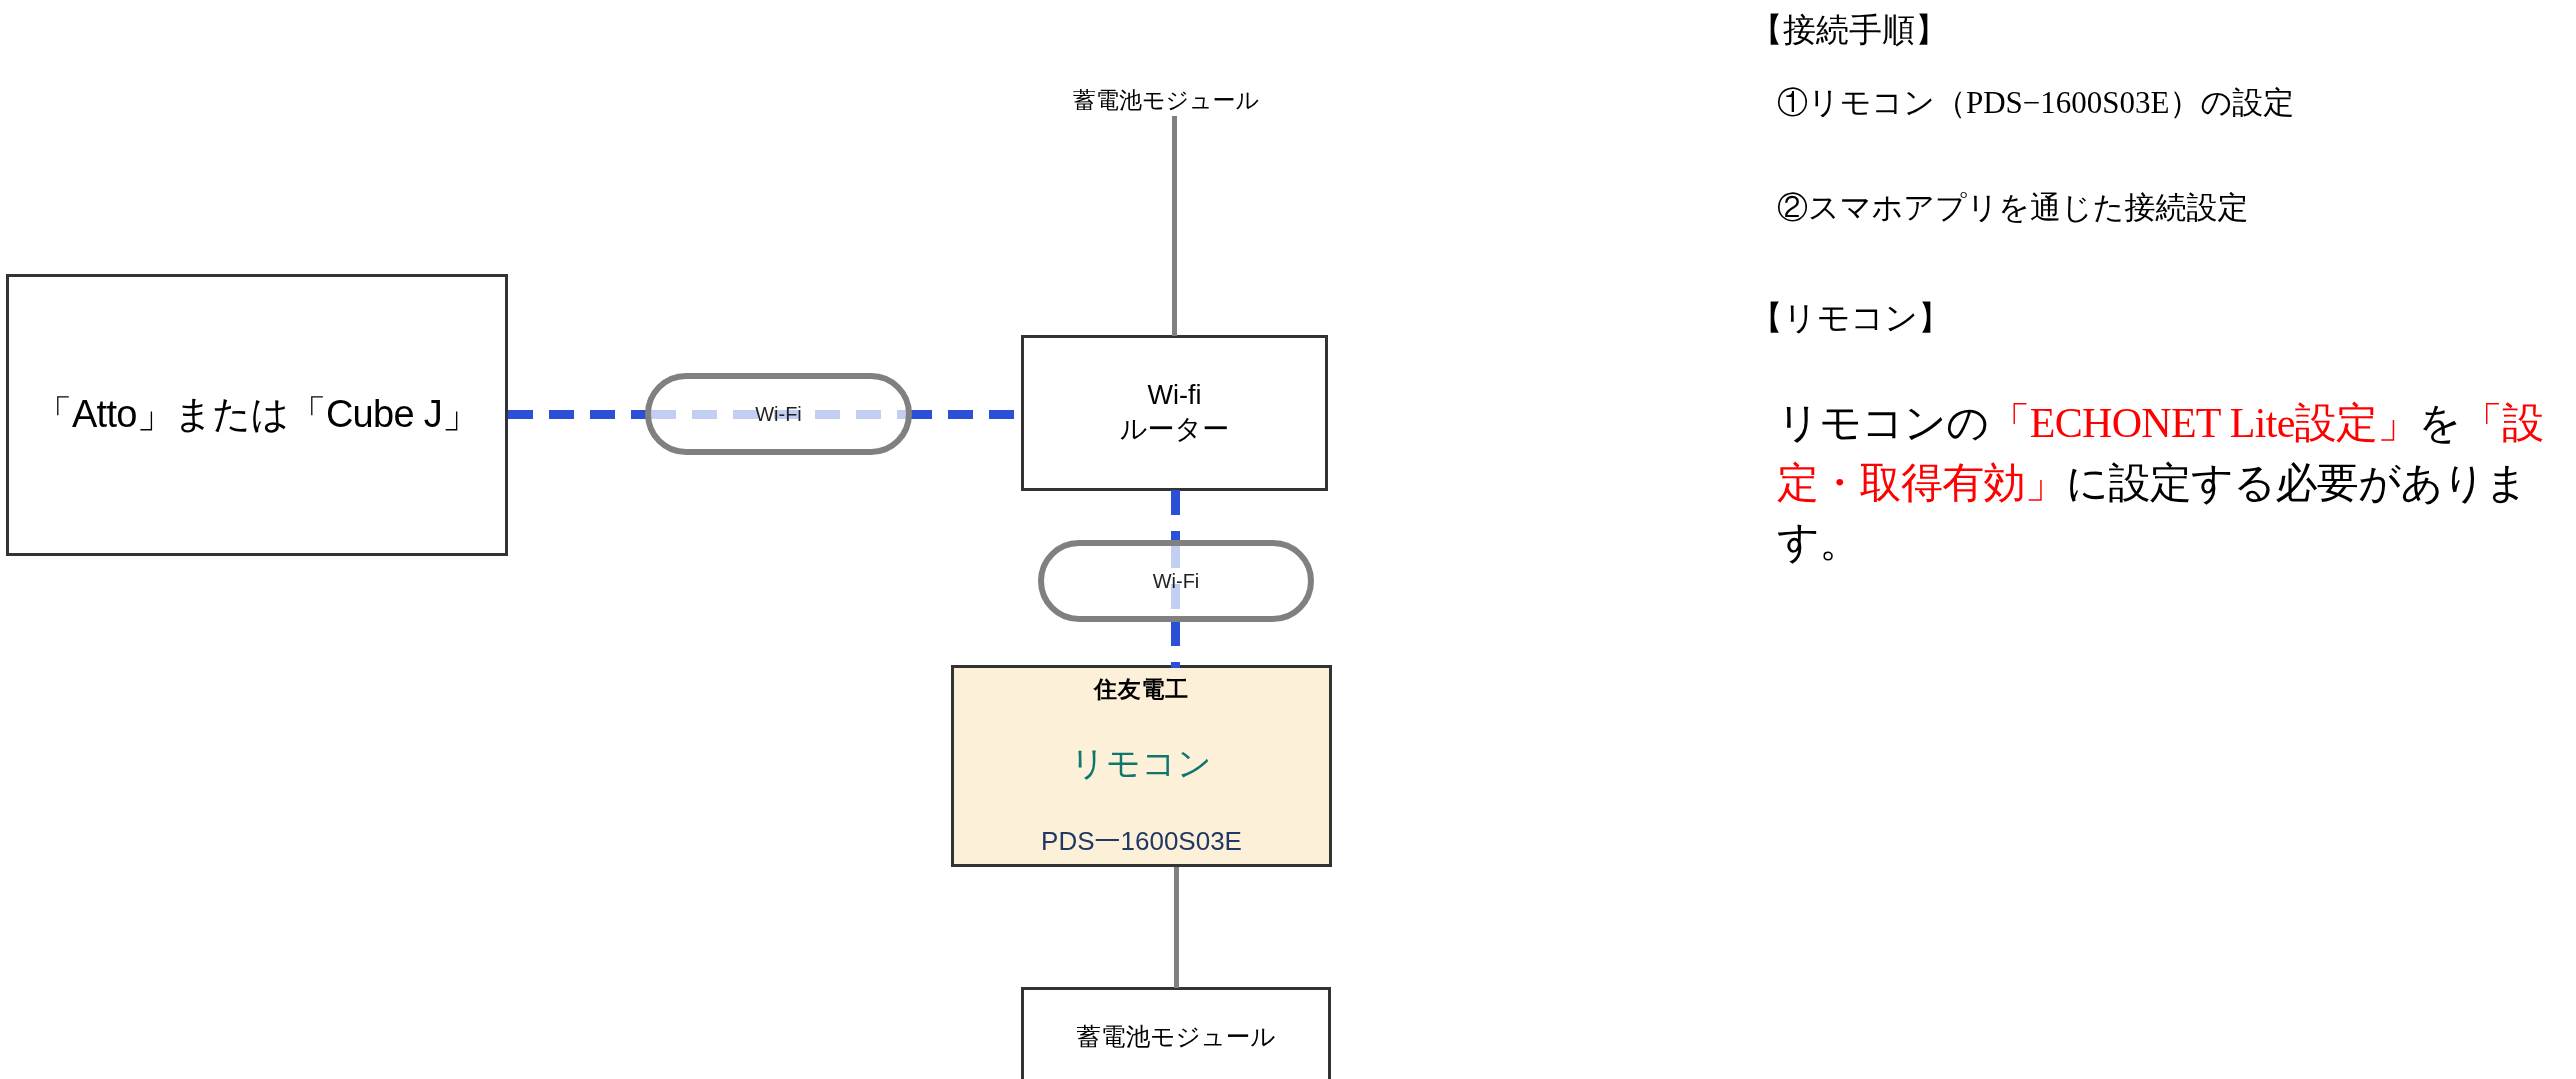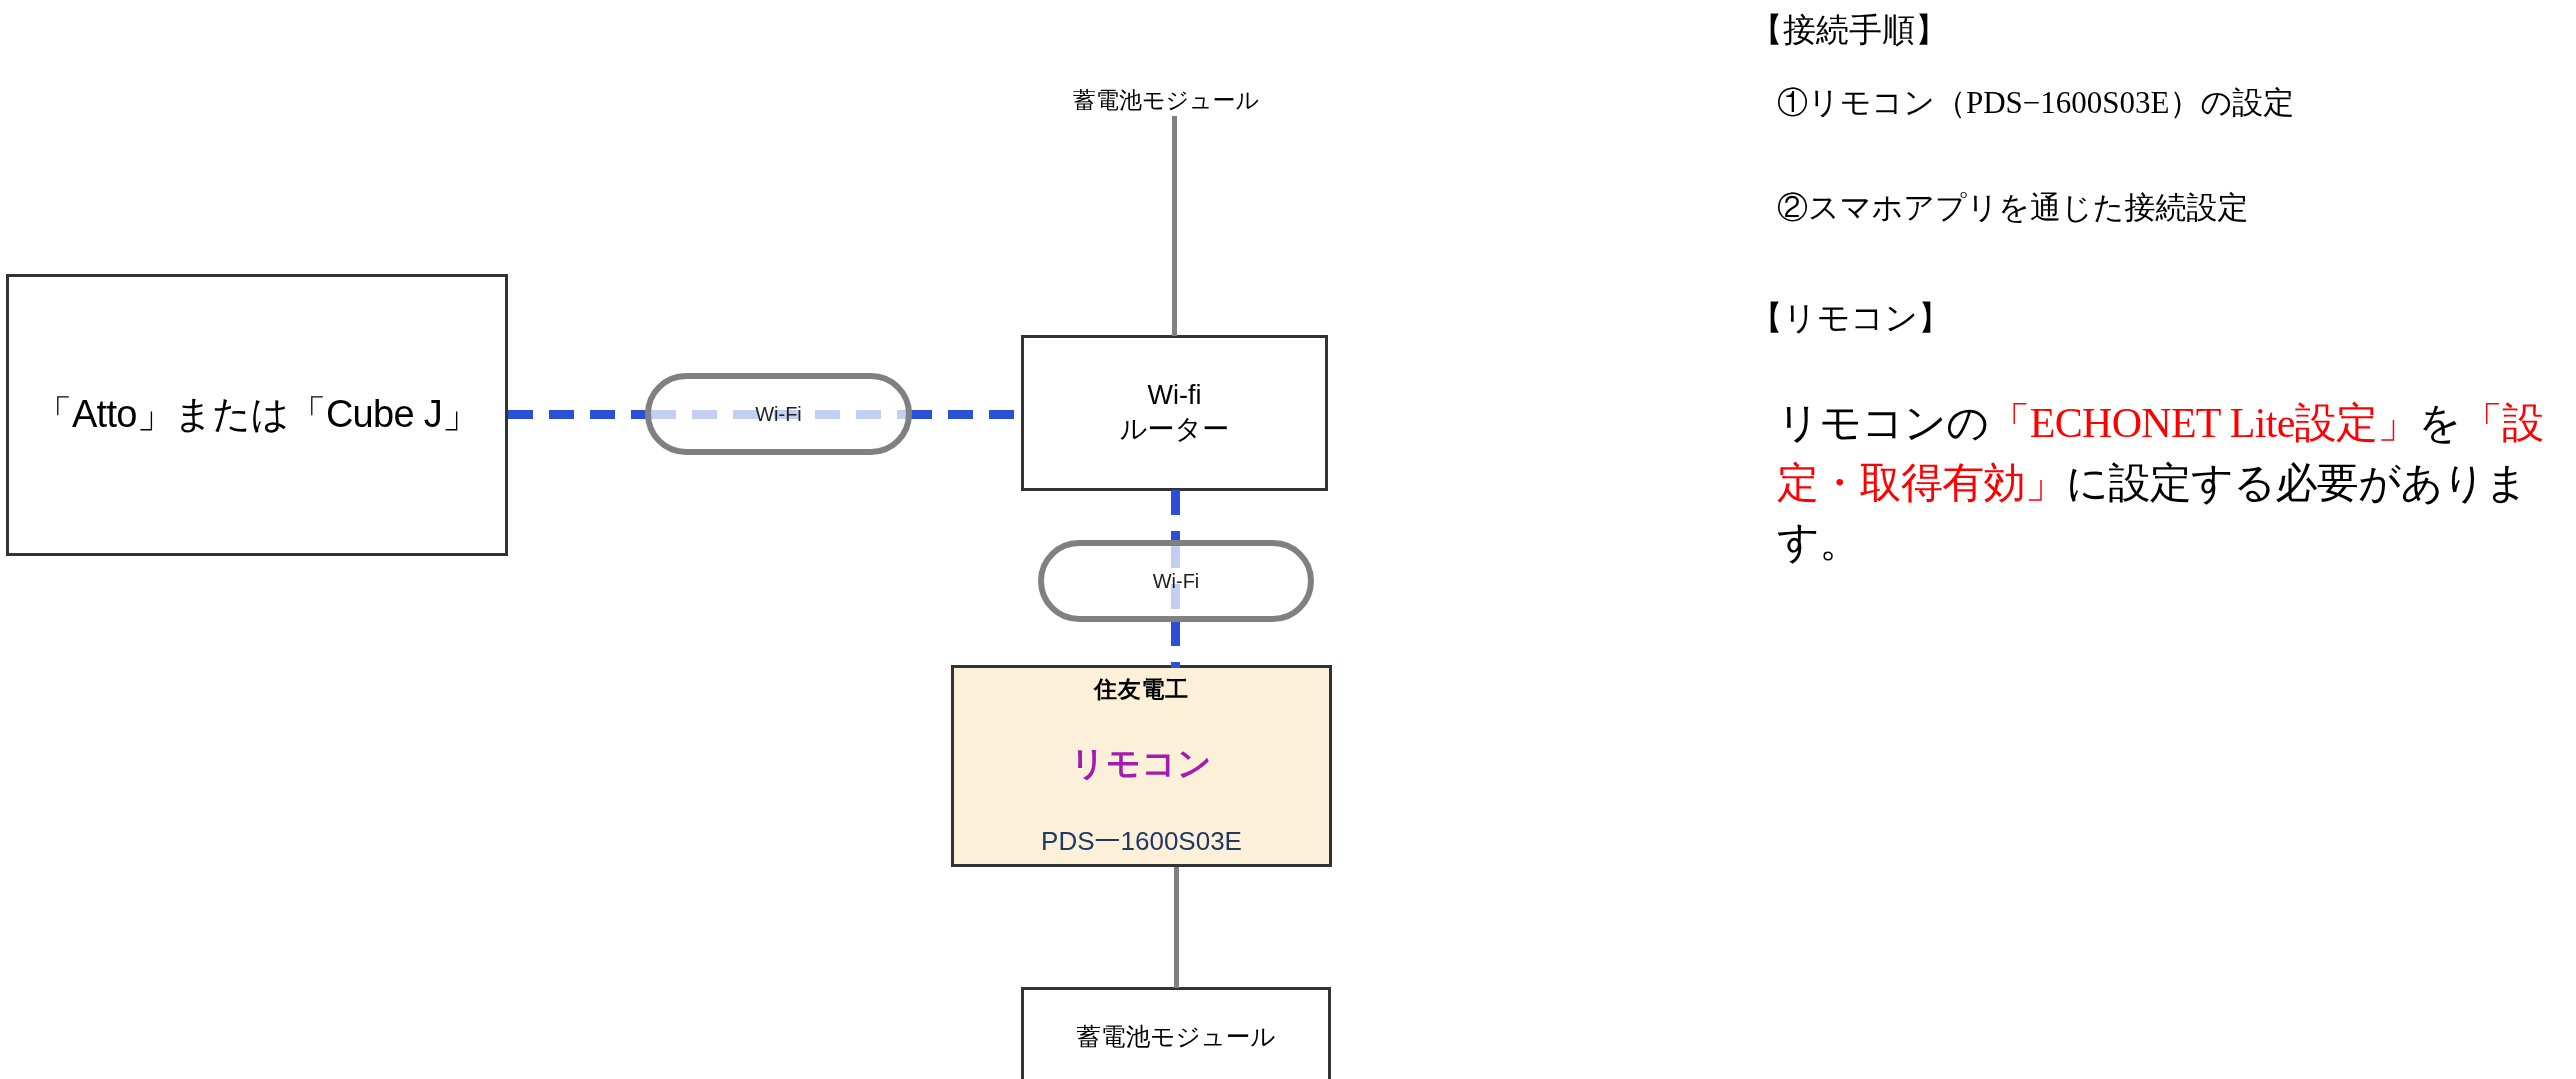--- a/index.html
+++ b/index.html
@@ -46,21 +46,21 @@
     left: 951px; top: 665px; width: 381px; height: 202px;
     background: #FCF0D9;
     justify-content: center;
     gap: 36px;
   }
   #remote-box .maker {
     font-size: 23px; font-weight: bold; color: #000; letter-spacing: 0.7px;
     margin-bottom: 2.7px;
   }
   #remote-box .title {
-    font-size: 34px; font-weight: bold; color: #a21caf; letter-spacing: 0.7px;
+    font-size: 34px; font-weight: normal; color: #0f766e; letter-spacing: 0.7px;
     margin-bottom: 4px;
   }
   #remote-box .model {
     font-size: 26px; color: #1F3864; letter-spacing: 0px;
   }
 
   #battery-box {
     left: 1021px; top: 987px; width: 310px; height: 101px;
     font-size: 24.6px;
   }

